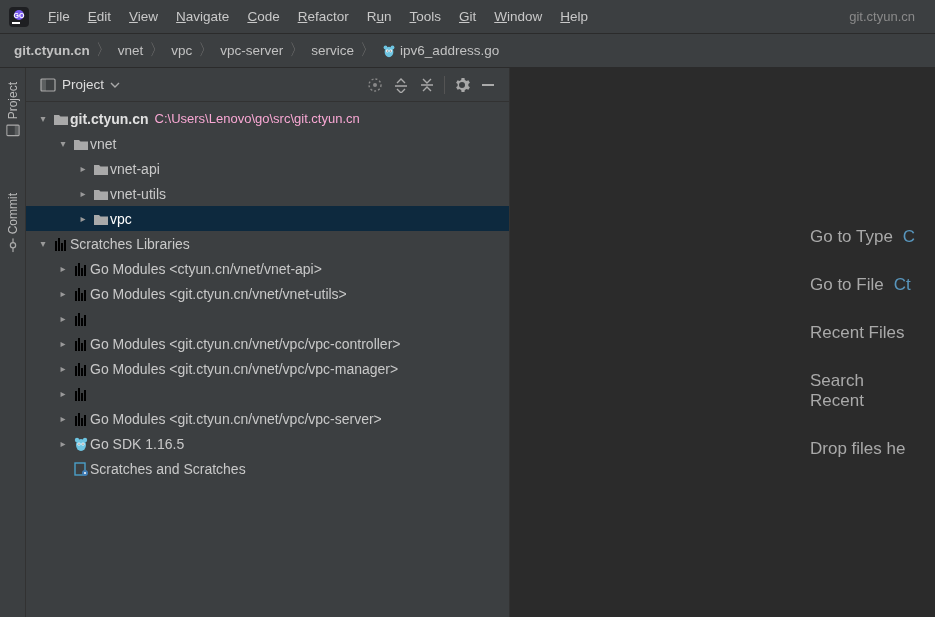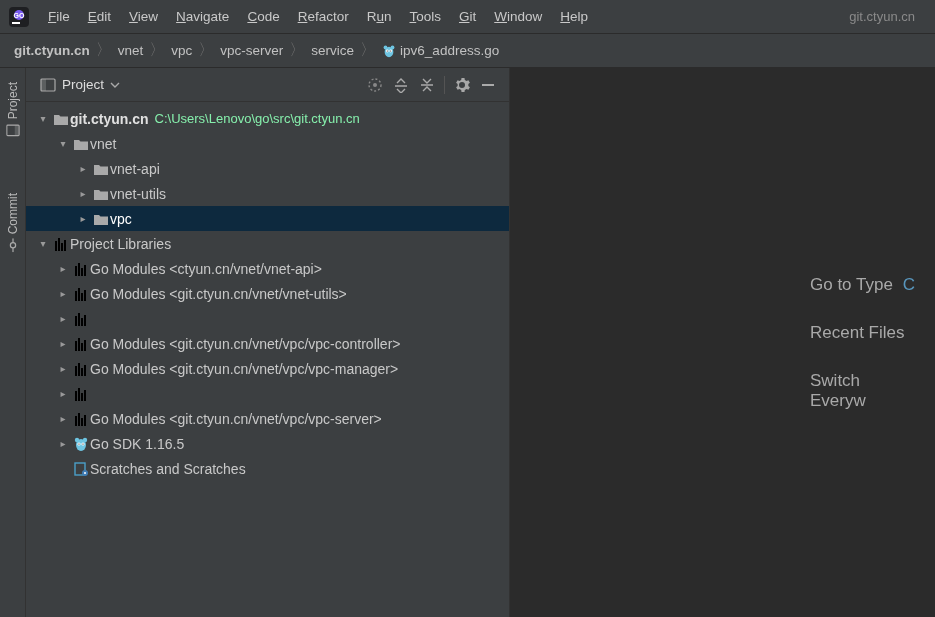--- a/index.html
+++ b/index.html
@@ -40,21 +40,21 @@
 
 
 .tree { flex: 1; overflow: auto; padding: 4px 0; font-size: 14px; }
 .tree-row { height: 25px; display: flex; align-items: center; padding-left: 0; cursor: pointer; white-space: nowrap; }
 .tree-row.selected { background: #0d293e; color: #fff; }
 .tree-row .indent { display: inline-block; }
 .tree-row .arrow { width: 18px; display: inline-flex; justify-content: center; color: #9a9a9a; font-size: 10px; }
 .tree-row .node-icon { width: 18px; display: inline-flex; justify-content: center; align-items: center; }
 .tree-row .label { color: #c9c9c9; }
 .tree-row .label.bold { font-weight: 600; color: #e0e0e0; }
-.tree-row .label.muted { color: #86efac; margin-left: 6px; font-size: 13px; }
+.tree-row .label.muted { color: #f9a8d4; margin-left: 6px; font-size: 13px; }
 .tree-row.selected .label { color: #fff; }
 
 
 .editor-area { flex: 1; background: #2b2b2b; display: flex; flex-direction: column; justify-content: center; align-items: flex-end; padding-right: 16px; overflow: hidden; }
 .hint-row { font-size: 17px; color: #a9a9a9; display: flex; gap: 10px; padding: 14px 0; width: 100%; padding-left: 300px; }
 .hint-row .hint-key { color: #5896bd; }
 
 
 svg { display: block; }
 
@@ -258,21 +258,21 @@
       </div>
 
       <div class="tree-row">
         <span class="indent" style="width:8px"></span>
         <span class="arrow">▾</span>
         <span class="node-icon">
               <svg class="lib-bars" width="14" height="14" viewBox="0 0 12 14">
                 <use href="#lib"></use>
               </svg>
             </span>
-        <span class="label">Project Libraries</span>
+        <span class="label">Scratches Libraries</span>
       </div>
 
       <div class="tree-row">
             <span class="indent" style="width:28px"></span>
             <span class="arrow">▸</span>
             <span class="node-icon">
               <svg class="lib-bars" width="14" height="14" viewBox="0 0 12 14">
                 <use href="#lib"></use>
               </svg>
             </span>
@@ -363,22 +363,29 @@
 
     </div>
   </div>
 
   <div class="editor-area">
     <div class="hint-row">
           <span>Go to Type</span>
           <span class="hint-key">C</span>
         </div>
     <div class="hint-row">
+          <span>Go to File</span>
+          <span class="hint-key">Ct</span>
+        </div>
+    <div class="hint-row">
           <span>Recent Files</span>
         </div>
     <div class="hint-row">
-          <span>Switch Everyw</span>
+          <span>Search Recent</span>
+        </div>
+    <div class="hint-row">
+          <span>Drop files he</span>
         </div>
   </div>
 
 </div>
 
 </div>
 
 </body></html>

